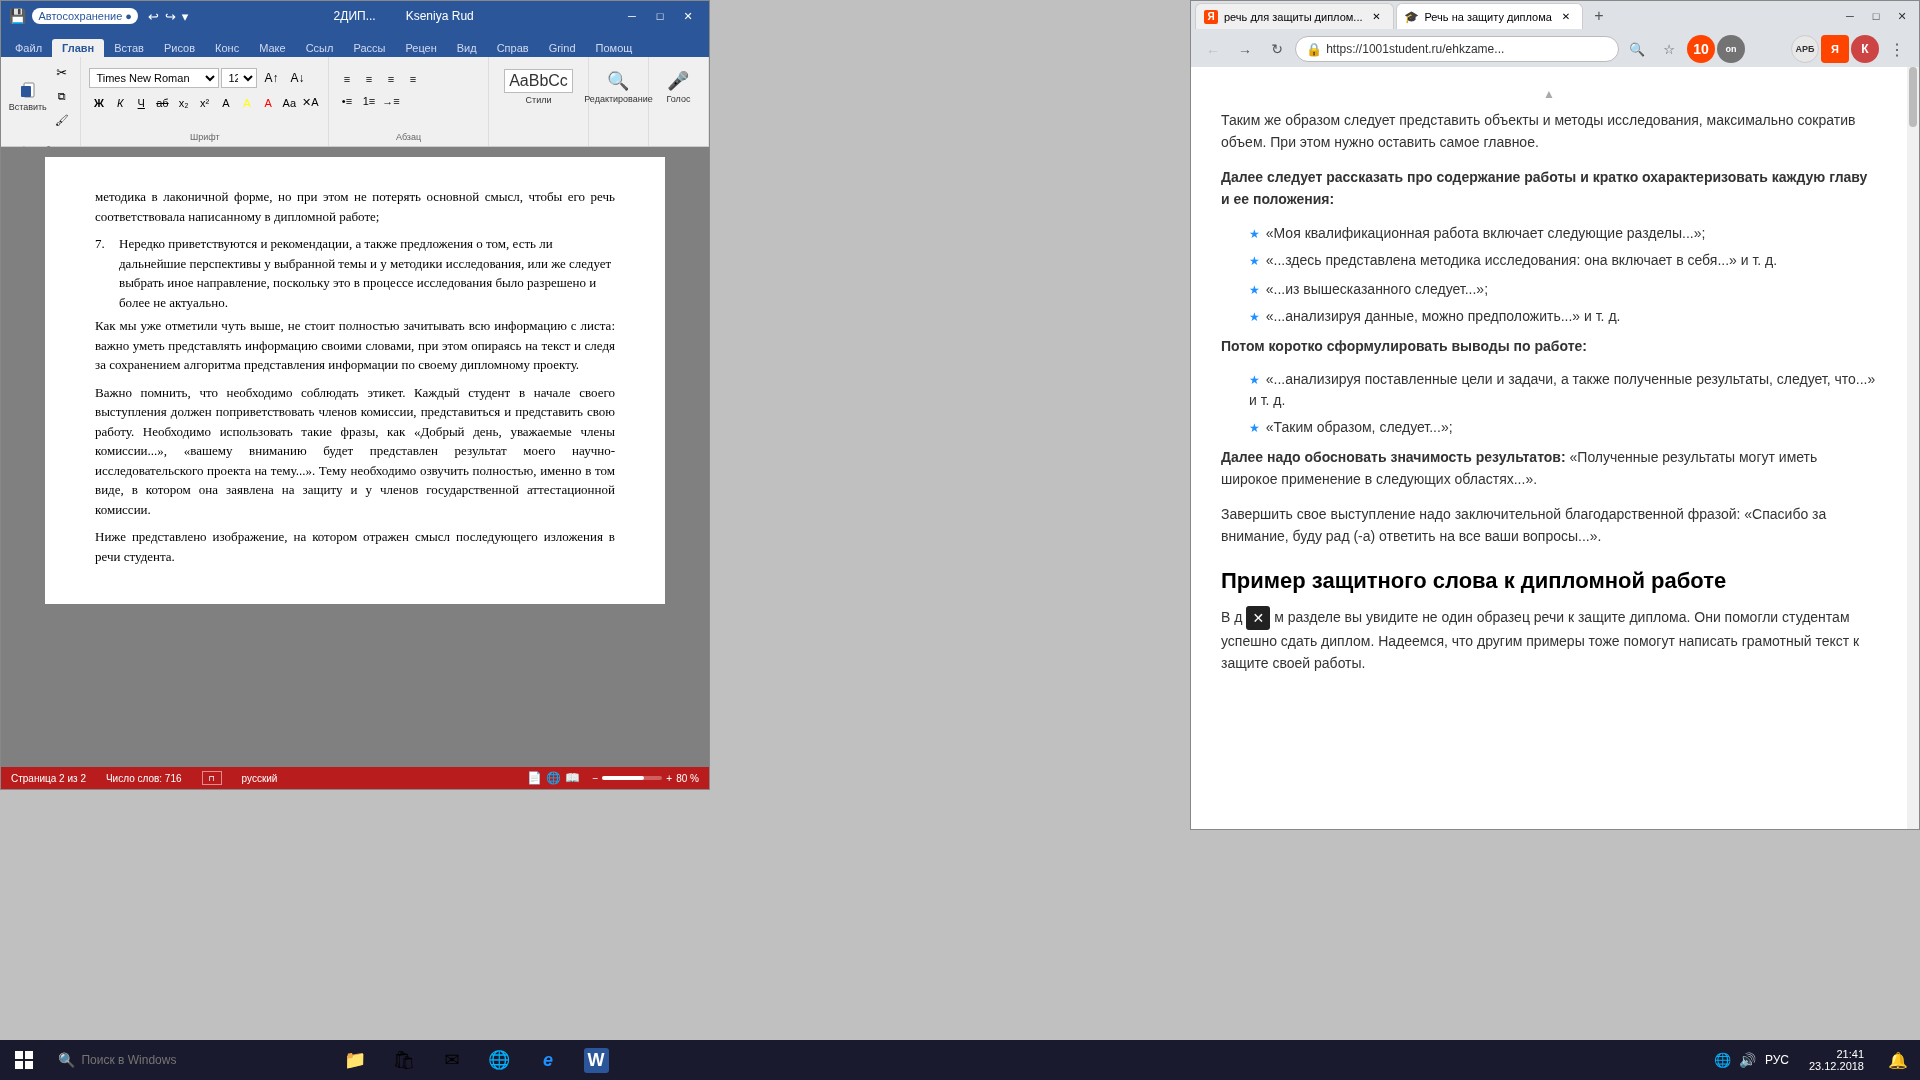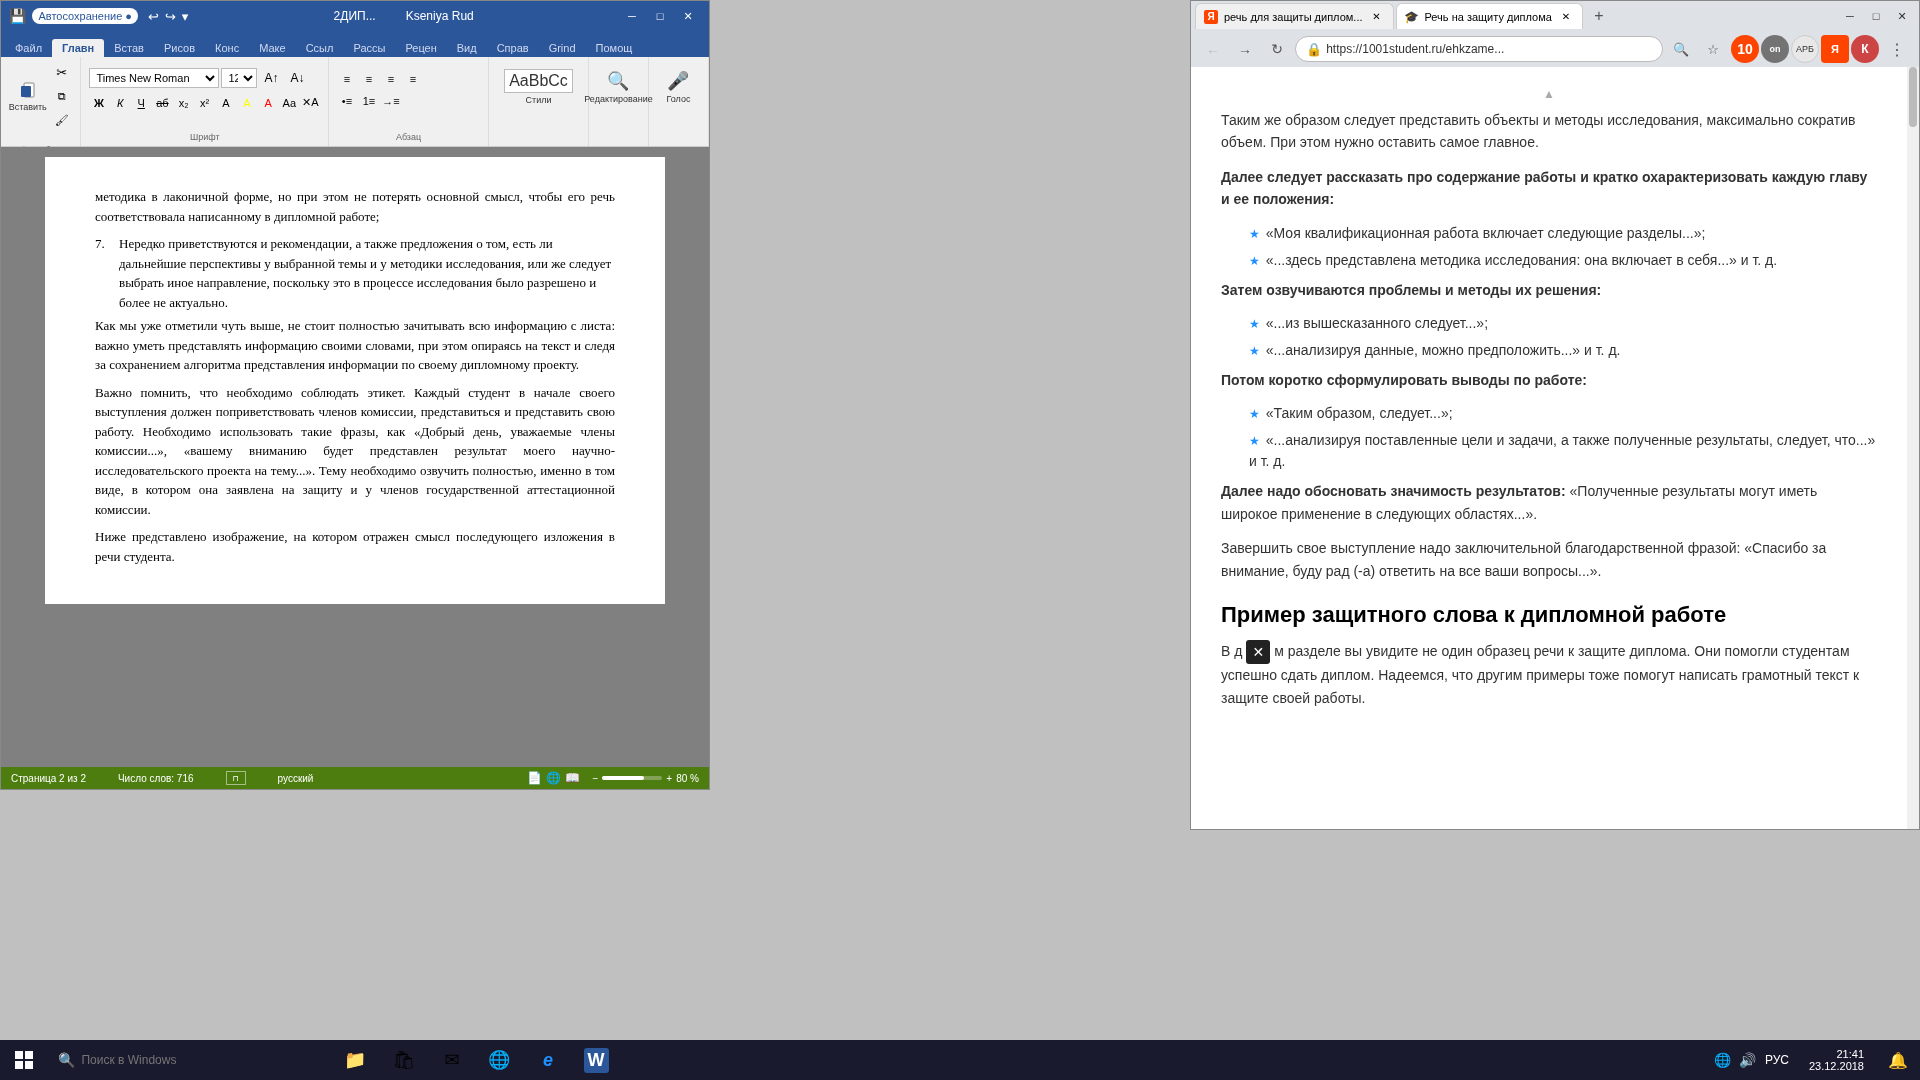--- a/index.html
+++ b/index.html
@@ -72,22 +72,22 @@
 
     
     .word-content { flex: 1; background: #808080; overflow: hidden; display: flex; flex-direction: column; align-items: center; padding: 10px; }
     .word-page { background: #fff; width: 620px; padding: 30px 50px; font-family: 'Times New Roman', serif; font-size: 13px; line-height: 1.5; color: #000; overflow: hidden; }
     .word-para { margin-bottom: 8px; text-align: justify; }
     .word-list-item { display: flex; margin-bottom: 4px; }
     .word-list-num { min-width: 24px; }
 
     
     .word-status {
-      height: 22px; background: #4d7c0f; display: flex; align-items: center; padding: 0 10px;
-      color: #fff; font-size: 10px; gap: 32px; flex-shrink: 0;
+      height: 22px; background: #b91c1c; display: flex; align-items: center; padding: 0 10px;
+      color: #fff; font-size: 10px; gap: 20px; flex-shrink: 0;
     }
     .word-status-right { margin-left: auto; display: flex; align-items: center; gap: 12px; }
     .zoom-slider { display: flex; align-items: center; gap: 4px; }
 
     
     .browser-window {
       position: absolute; top: 0; right: 0; width: 730px; height: 830px;
       background: #fff; border: 1px solid #888; display: flex; flex-direction: column;
     }
     .browser-titlebar {
@@ -338,50 +338,49 @@
     <div class="nav-btn">↻</div>
     <div class="address-bar">
       <span style="font-size:13px;margin-right:4px;color:#555;">🔒</span>
       <span class="address-bar-url">https://1001student.ru/ehkzame...</span>
     </div>
     <div class="toolbar-icon-btn" style="font-size:13px;">🔍</div>
     <div class="toolbar-icon-btn" style="font-size:13px;">☆</div>
     <div class="profile-icons">
       <div class="profile-badge profile-yandex" style="font-size:14px;">10</div>
       <div class="profile-badge profile-on" style="font-size:9px;">on</div>
-      <div class="profile-badge profile-app" style="font-size:9px;font-weight:normal;">АРБ</div>
+      <div class="profile-badge profile-app" style="font-size:9px;font-weight:bold;margin-left:44px;">АРБ</div>
       <div class="profile-badge" style="background:#f40;color:#fff;font-weight:bold;font-size:11px;border-radius:4px;">Я</div>
       <div class="profile-user">К</div>
     </div>
     <div class="toolbar-icon-btn" style="font-size:16px;">⋮</div>
   </div>
 
   <div class="browser-content" style="display:flex;flex-direction:row;">
     <div class="browser-page" style="flex:1;overflow:hidden;">
 
       <div style="text-align:center;color:#aaa;font-size:12px;margin-bottom:8px;">▲</div>
 
       <p>Таким же образом следует представить объекты и методы исследования, максимально сократив объем. При этом нужно оставить самое главное.</p>
 
       <p><strong>Далее следует рассказать про содержание работы и кратко охарактеризовать каждую главу и ее положения:</strong></p>
       <ul>
         <li>«Моя квалификационная работа включает следующие разделы...»;</li>
         <li>«...здесь представлена методика исследования: она включает в себя...» и т. д.</li>
       </ul>
 
-      <p><strong>Затем озвучиваются проблемы и методы их решения:</strong></p>
       <ul>
         <li>«...из вышесказанного следует...»;</li>
         <li>«...анализируя данные, можно предположить...» и т. д.</li>
       </ul>
 
       <p><strong>Потом коротко сформулировать выводы по работе:</strong></p>
       <ul>
+        <li>«...анализируя поставленные цели и задачи, а также полученные результаты, следует, что...» и т. д.</li>
         <li>«Таким образом, следует...»;</li>
-        <li>«...анализируя поставленные цели и задачи, а также полученные результаты, следует, что...» и т. д.</li>
       </ul>
 
       <p>
         <span style="font-weight:bold;">Далее надо обосновать значимость результатов:</span>
         <span> «Полученные результаты могут иметь широкое применение в следующих областях...».</span>
       </p>
 
       <p>Завершить свое выступление надо заключительной благодарственной фразой: «Спасибо за внимание, буду рад (-а) ответить на все ваши вопросы...».</p>
 
       <h2>Пример защитного слова к дипломной работе</h2>

